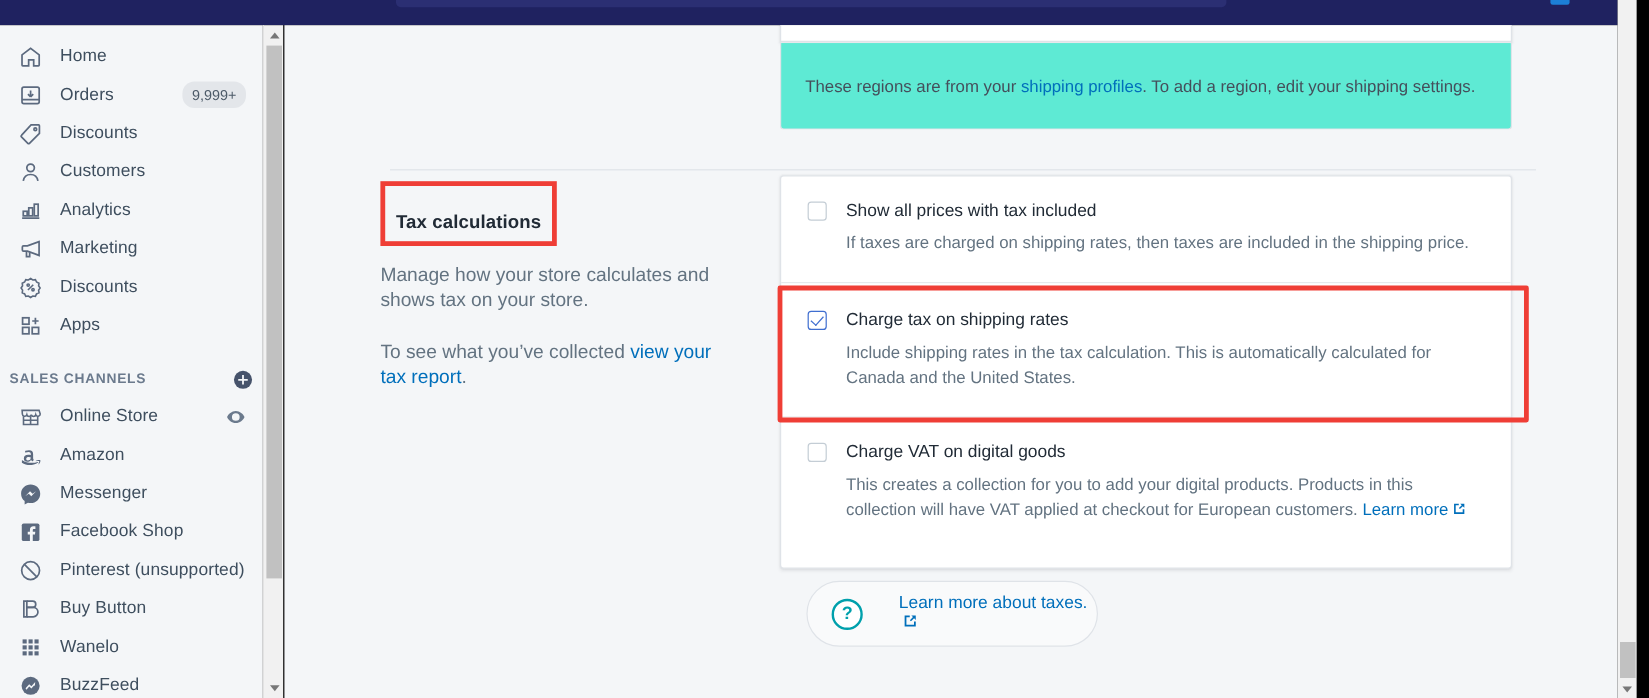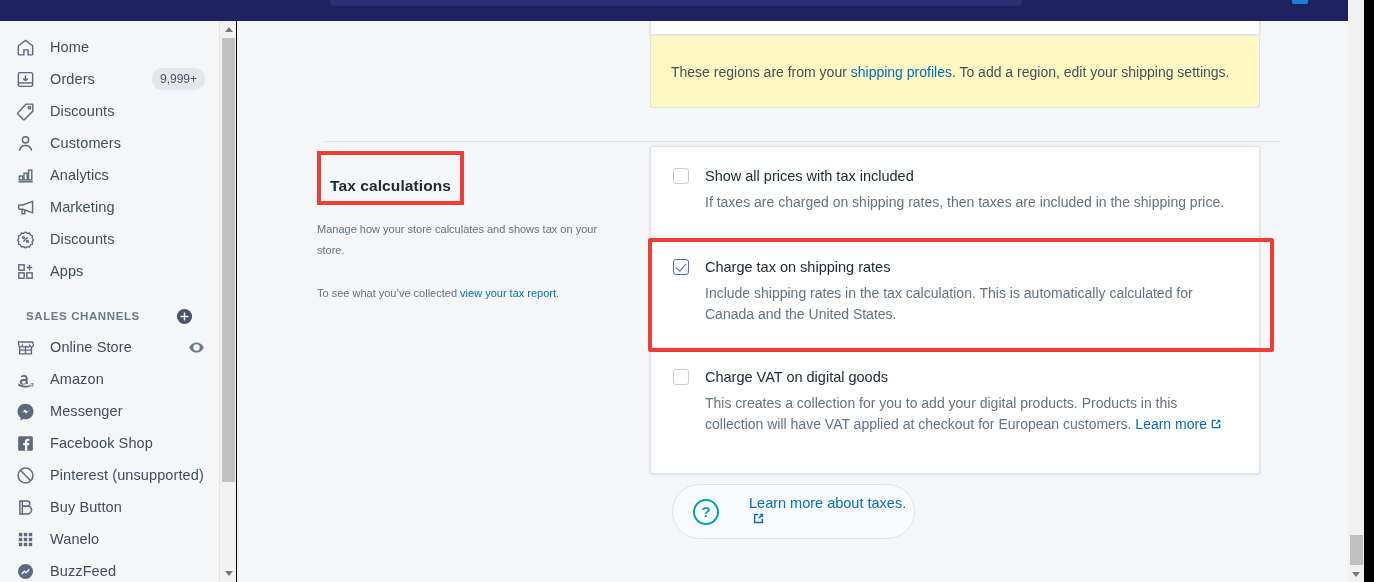--- a/index.html
+++ b/index.html
@@ -54,21 +54,21 @@
     background: #e3e6ea; color: #4c5a68;
     font-size: 12px; line-height: 1;
     padding: 5px 8px 5px 8px; border-radius: 10px;
     white-space: nowrap;
     text-align: center;
   }
   .nav-right-ico { margin-left: auto; color: #6b7a8d; display: flex; }
 
   .section-head {
     display: flex; align-items: center;
-    height: 30px; margin-top: 14px; padding: 0 26px;
+    height: 30px; margin-top: 14px; padding: 0 8px;
   }
   .section-title {
     font-size: 11.5px; letter-spacing: .6px; color: #6b7a8d; font-weight: 600;
   }
   .section-add { margin-left: auto; color: #46536b; display: flex; cursor: pointer; }
 
   
   .sb-track {
     position: absolute; left: 219px; top: 21px; width: 17px; height: 561px;
     background: #f1f1f1; border-left: 1px solid #e3e3e3;
@@ -100,21 +100,21 @@
     box-shadow: 0 0 0 1px rgba(63,63,68,.02), 0 1px 3px 0 rgba(63,63,68,.10);
   }
 
   
   .upper-card {
     position: absolute; left: 413px; top: -40px; width: 610px; height: 54px;
     border-radius: 3px 3px 0 0;
   }
   .note-card {
     position: absolute; left: 413px; top: 14px; width: 610px; height: 73px;
-    background: #fef9c3;
+    background: #5eead4;
     border: 1px solid #dfe3e8;
     border-top: 1px solid #e6e9ec;
     border-radius: 0 0 3px 3px;
     display: flex; align-items: center;
     padding: 0 20px;
   }
   .note-text { font-size: 14px; color: #454f5b; line-height: 20px; }
 
   .divider {
     position: absolute; left: 88px; top: 120px; width: 955px; height: 1px;
@@ -127,21 +127,21 @@
     display: inline-block;
     border: 4px solid #ef3e36;
     padding: 22px 9px 6px 9px;
     background: #f4f6f8;
   }
   .sec-title {
     font-size: 15.5px; font-weight: 600; color: #212b36; letter-spacing: .1px;
   }
   .sec-desc {
     margin-top: 14px; width: 292px;
-    font-size: 11px; color: #637381; line-height: 21px;
+    font-size: 16px; color: #637381; line-height: 21px;
   }
   .sec-desc2 { margin-top: 22px; }
   a.link { color: #006fbb; text-decoration: none; cursor: pointer; }
 
   
   .options-card {
     position: absolute; left: 413px; top: 125px; width: 610px; height: 328px;
     background: #fff; border: 1px solid #dfe3e8; border-radius: 3px;
     box-shadow: 0 0 0 1px rgba(63,63,68,.02), 0 1px 3px 0 rgba(63,63,68,.10);
   }

